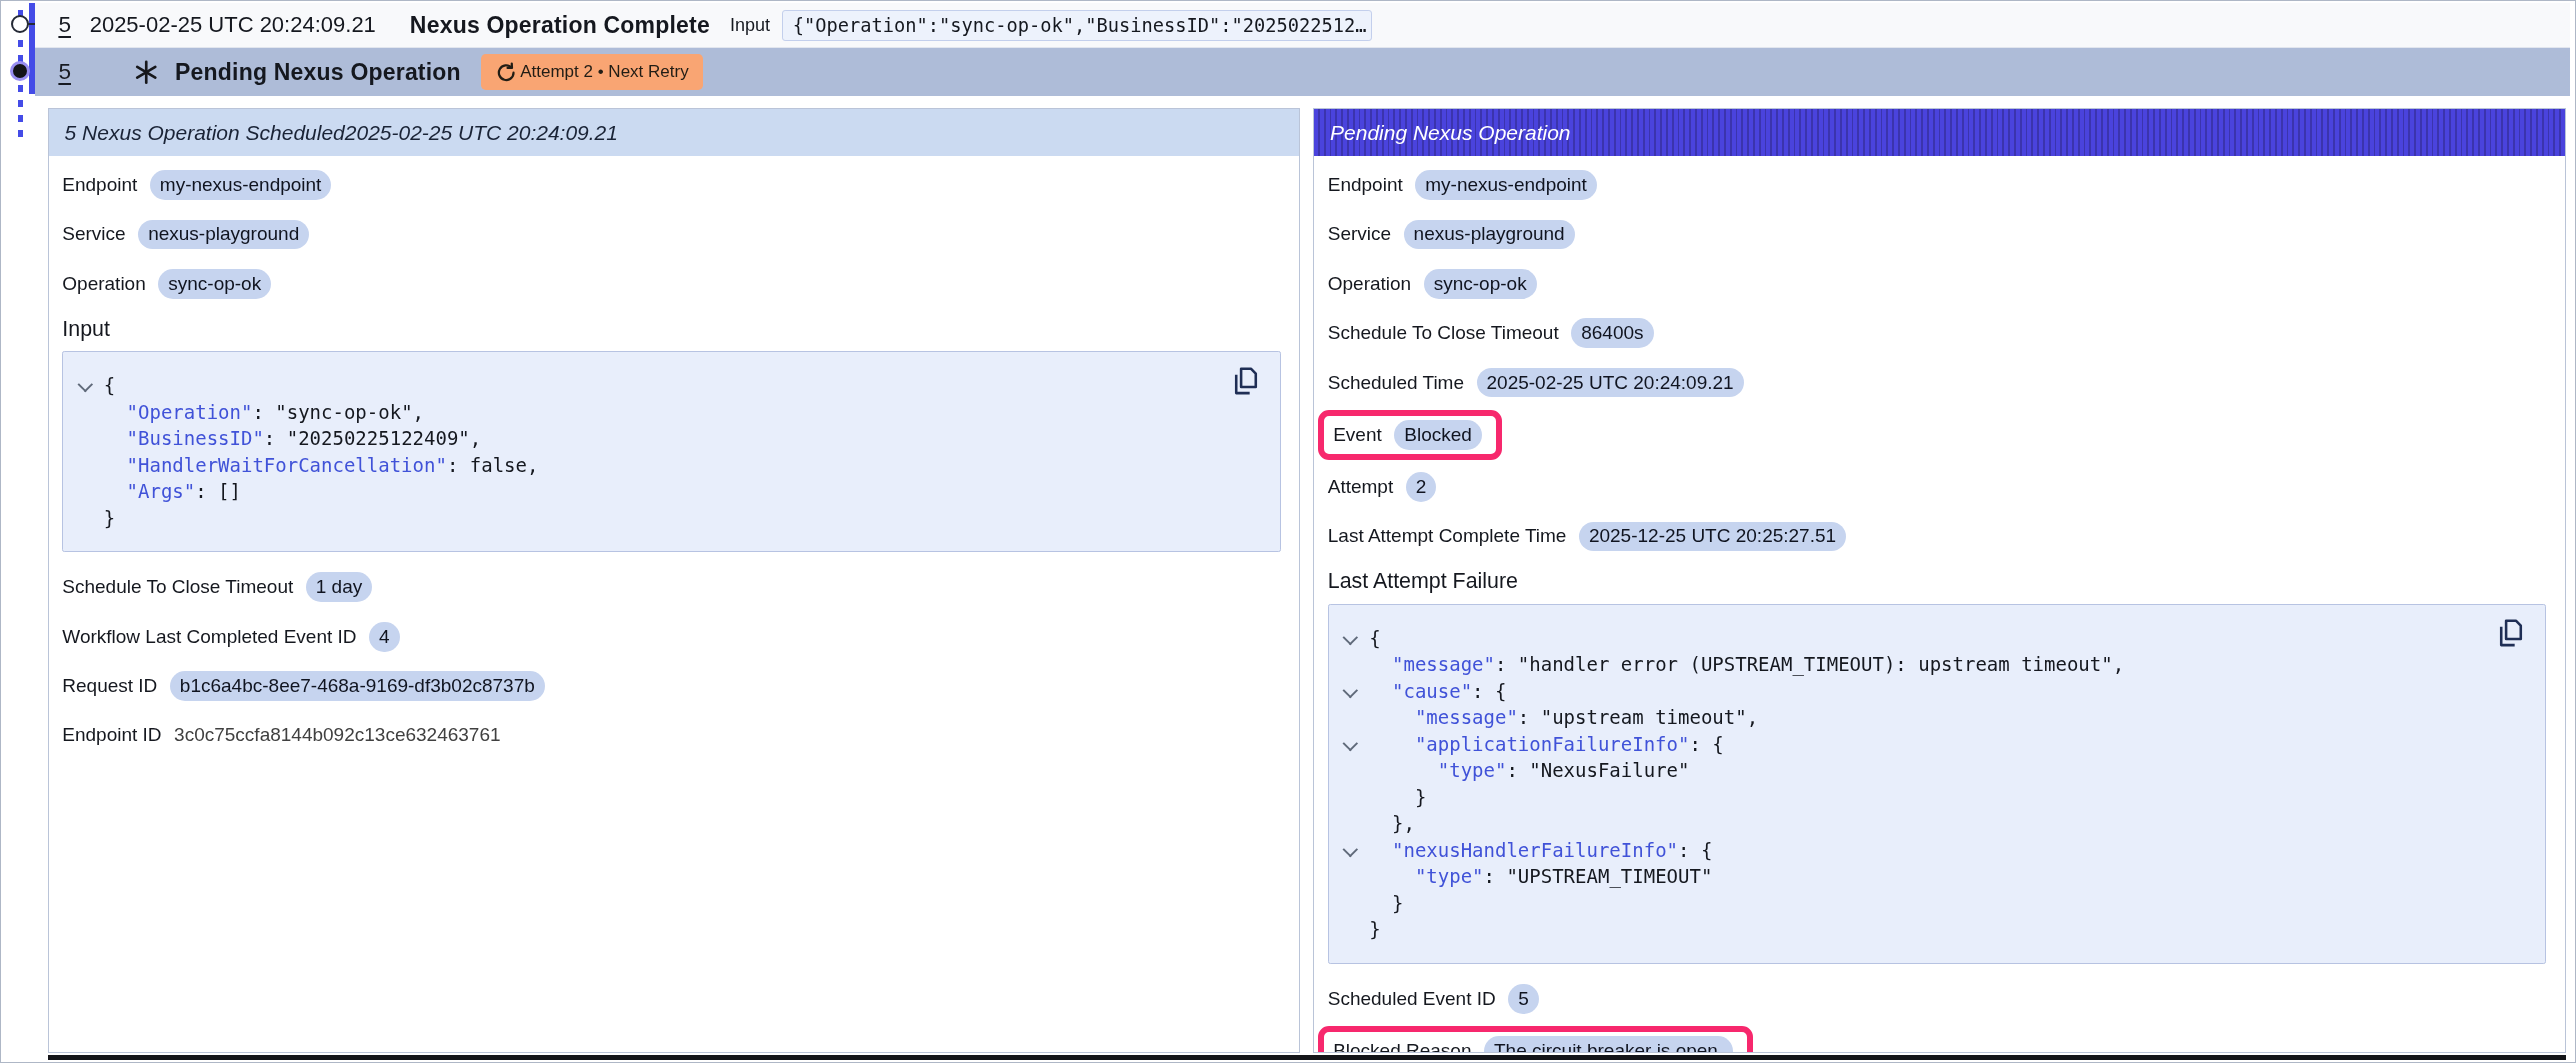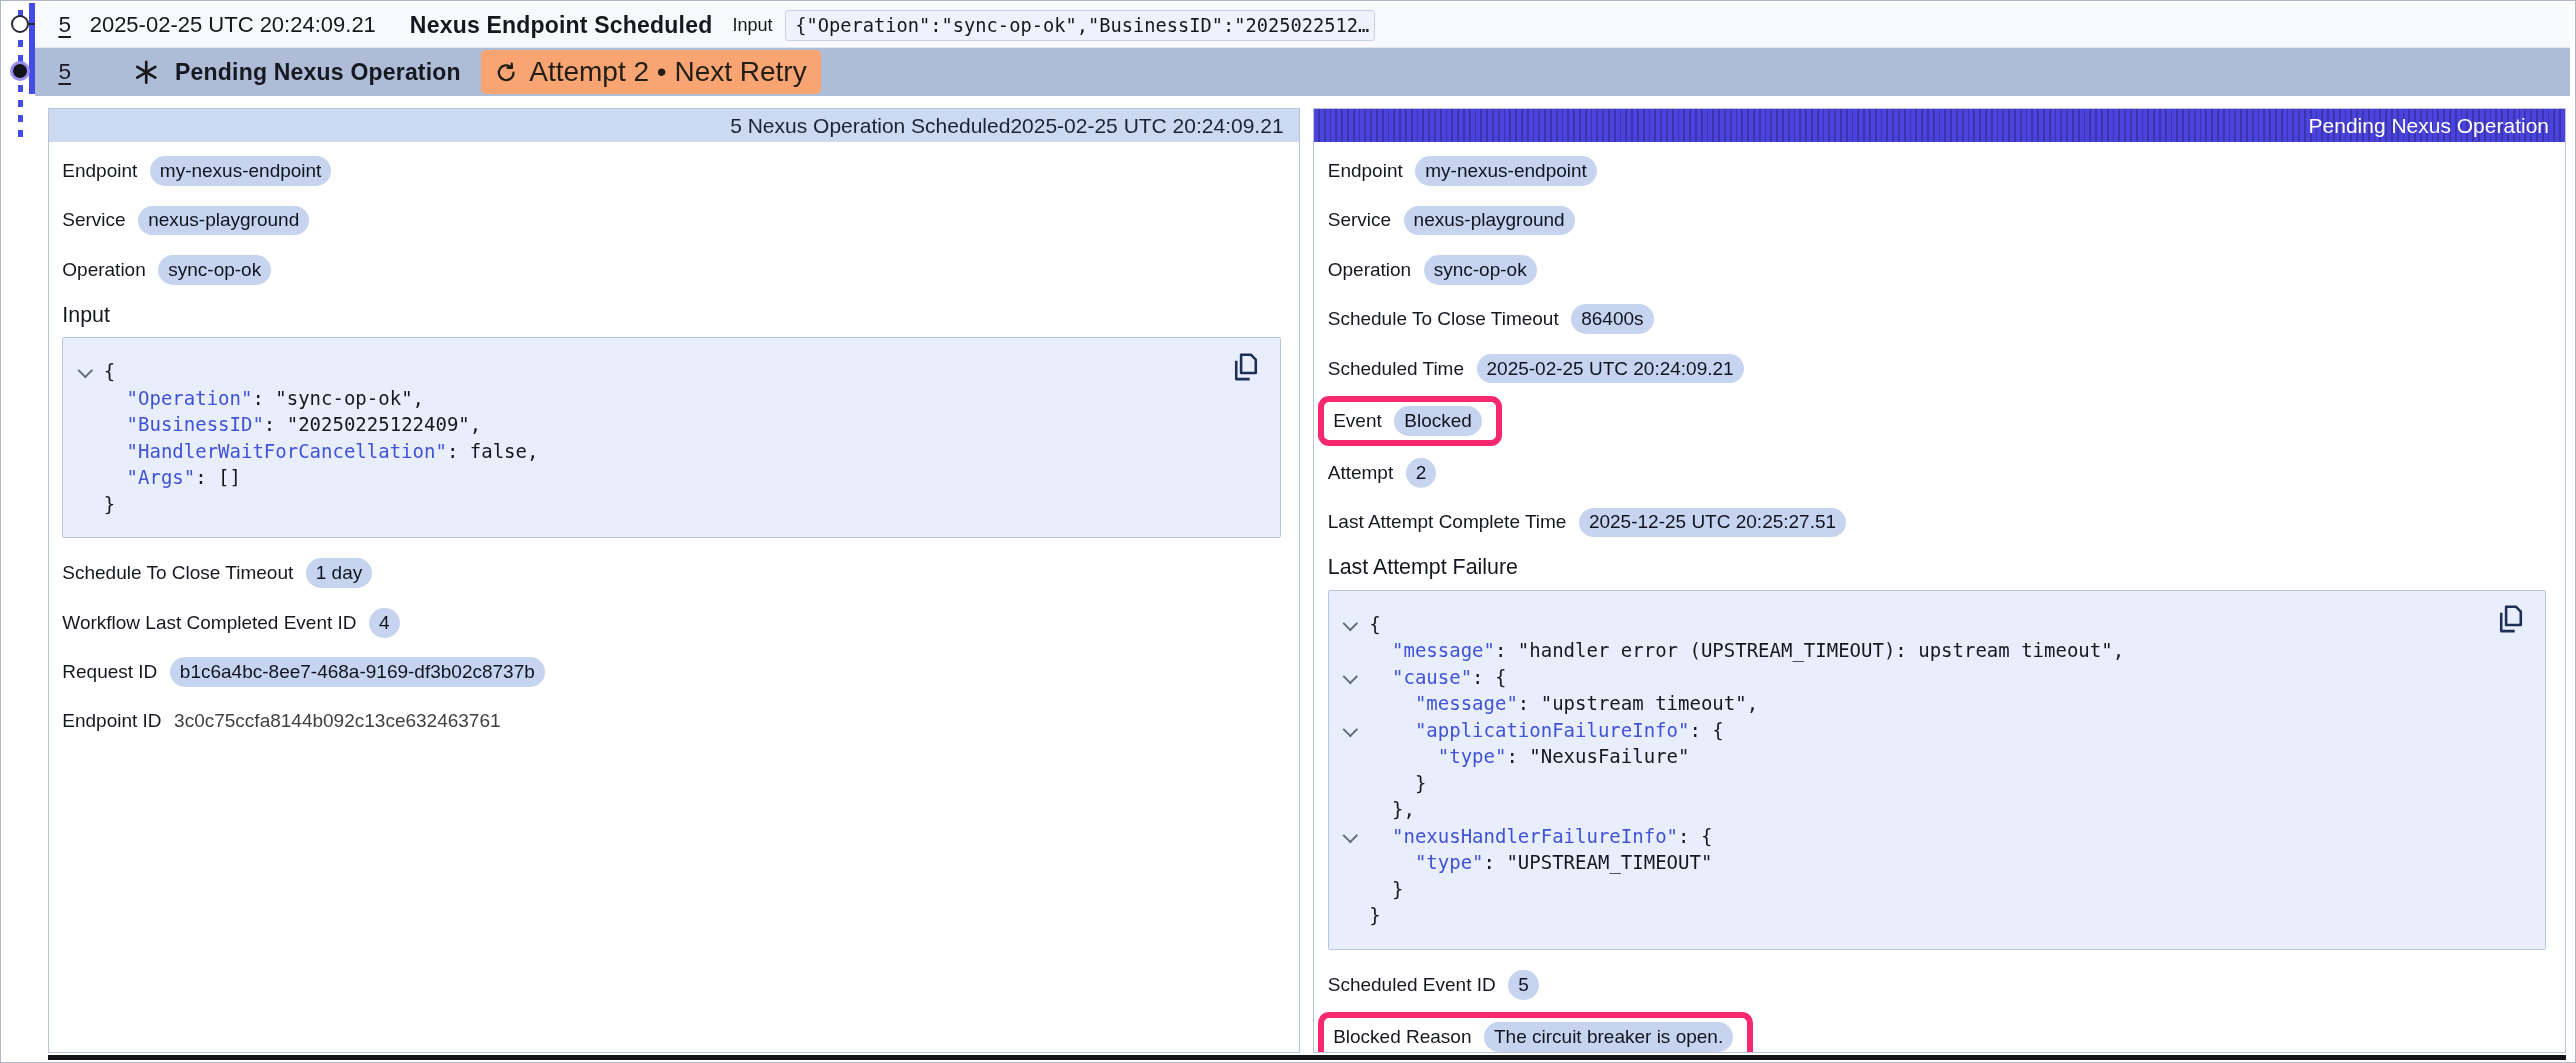--- a/index.html
+++ b/index.html
@@ -17,35 +17,35 @@
   .row-pending{height:48px;background:var(--rowSel);border-top:0.8px solid #e2e6ee;}
   .evt-id{color:#181b22;text-decoration:underline;text-underline-offset:3.9px;margin-left:23.4px;font-size:22.6px;}
   .ts{margin-left:18.7px;}
   .row-title{font-weight:700;margin-left:34px;font-size:23px;letter-spacing:0.2px;}
   .input-label{margin-left:20px;font-size:18px;}
   .input-chip{margin-left:12.5px;font-family:"DejaVu Sans Mono",monospace;font-size:18.7px;
     background:#edf2fc;border:1.6px solid #c3cfec;border-radius:3.1px;padding:3.9px 9.4px;
     max-width:569px;white-space:nowrap;overflow:hidden;}
   .ast{margin-left:62px;display:inline-flex;}
   .badge{margin-left:20px;background:var(--badge);border-radius:4.7px;padding:6.2px 14px;
-    display:inline-flex;align-items:center;gap:11px;font-size:28px;color:#221d15;}
+    display:inline-flex;align-items:center;gap:2px;font-size:17px;color:#221d15;}
   
   .tl-dash{position:absolute;left:17px;top:9.4px;width:4.7px;height:129px;
     background:repeating-linear-gradient(180deg,var(--tl) 0 7px,transparent 7px 15px);}
   .tl-bar{position:absolute;left:28px;top:2.3px;width:5.5px;height:91px;background:var(--tl);}
   .node-open{position:absolute;left:10px;top:14px;width:18px;height:18px;border-radius:50%;
     background:#fff;border:2.3px solid #252a36;box-sizing:border-box;}
   .node-open::after{content:"";position:absolute;left:14px;top:5.5px;width:11px;height:2.3px;background:#252a36;}
   .node-current{position:absolute;left:9.4px;top:60px;width:20px;height:20px;border-radius:50%;
     background:#131418;border:3.1px solid #988ef2;box-sizing:border-box;}
   
   .panels{position:absolute;left:47px;top:107px;right:9.4px;bottom:9.4px;display:flex;gap:13.3px;}
   .panel{flex:1;border:0.8px solid #bac4d8;background:#fff;display:flex;flex-direction:column;overflow:hidden;box-sizing:border-box;}
-  .panel-header{height:33px;flex:none;display:flex;align-items:center;justify-content:flex-end;
-    padding:0 15.6px;font-size:21px;}
+  .panel-header{height:47px;flex:none;display:flex;align-items:center;justify-content:flex-start;
+    padding:0 15.6px;font-size:21px;font-style:italic;}
   .panel-header.plain{background:var(--hdrBg);color:#1a2336;}
   .panel-header.striped{background:repeating-linear-gradient(90deg,var(--stripeA) 0 3.9px,var(--stripeB) 3.9px 5.8px);color:#ffffff;}
   .panel-body{padding:12.5px 17px 0 13.3px;flex:1;overflow:hidden;}
   .field{display:flex;align-items:center;margin-bottom:16.4px;font-size:19px;min-height:33px;}
   .lbl{margin-right:12.5px;white-space:nowrap;}
   .chip{background:var(--chip);border-radius:16px;padding:3.9px 10px;white-space:nowrap;color:#101420;}
   .link-val{text-underline-offset:4.7px;color:#404040;}
   .section-label{font-size:21.4px;margin:1.6px 0 0 0;}
   .hl{display:inline-flex;align-items:center;border:6.2px solid var(--pink);border-radius:11px;
     background:#fff;padding:3.9px 14px 3.9px 9.4px;margin-left:-10px;}
@@ -70,21 +70,21 @@
 
   <div class="tl-dash"></div>
   <div class="tl-bar"></div>
   <div class="node-open"></div>
   <div class="node-current"></div>
 
   <div class="rows">
     <div class="row row-scheduled">
       <a class="evt-id">5</a>
       <span class="ts">2025-02-25 UTC 20:24:09.21</span>
-      <span class="row-title">Nexus Endpoint Scheduled</span>
+      <span class="row-title">Nexus Operation Complete</span>
       <span class="input-label">Input</span>
       <span class="input-chip">{"Operation":"sync-op-ok","BusinessID":"2025022512…</span>
     </div>
     <div class="row row-pending">
       <a class="evt-id">5</a>
       <span class="ast">
         <svg width="26.5" height="26.5" viewBox="0 0 24 24" fill="none" stroke="#17181c" stroke-width="2.4" stroke-linecap="round">
           <line x1="12" y1="2.5" x2="12" y2="21.5"></line>
           <line x1="3.8" y1="7.2" x2="20.2" y2="16.8"></line>
           <line x1="3.8" y1="16.8" x2="20.2" y2="7.2"></line>

